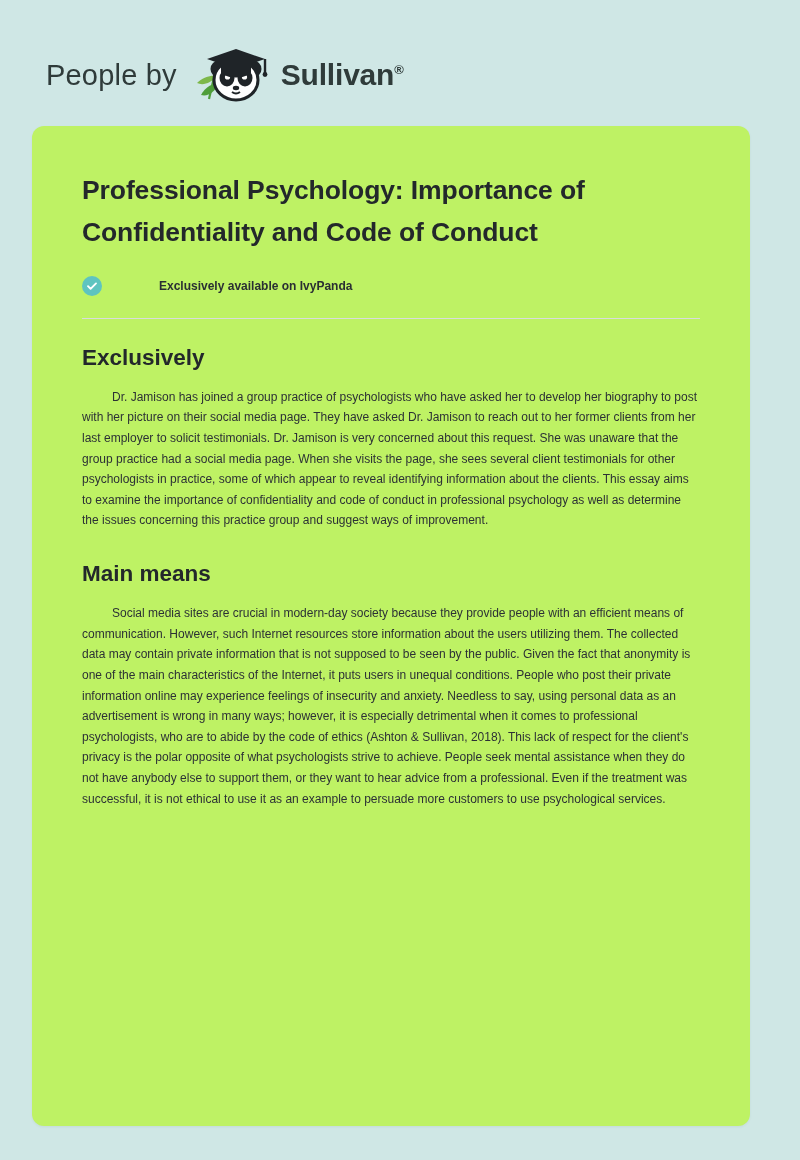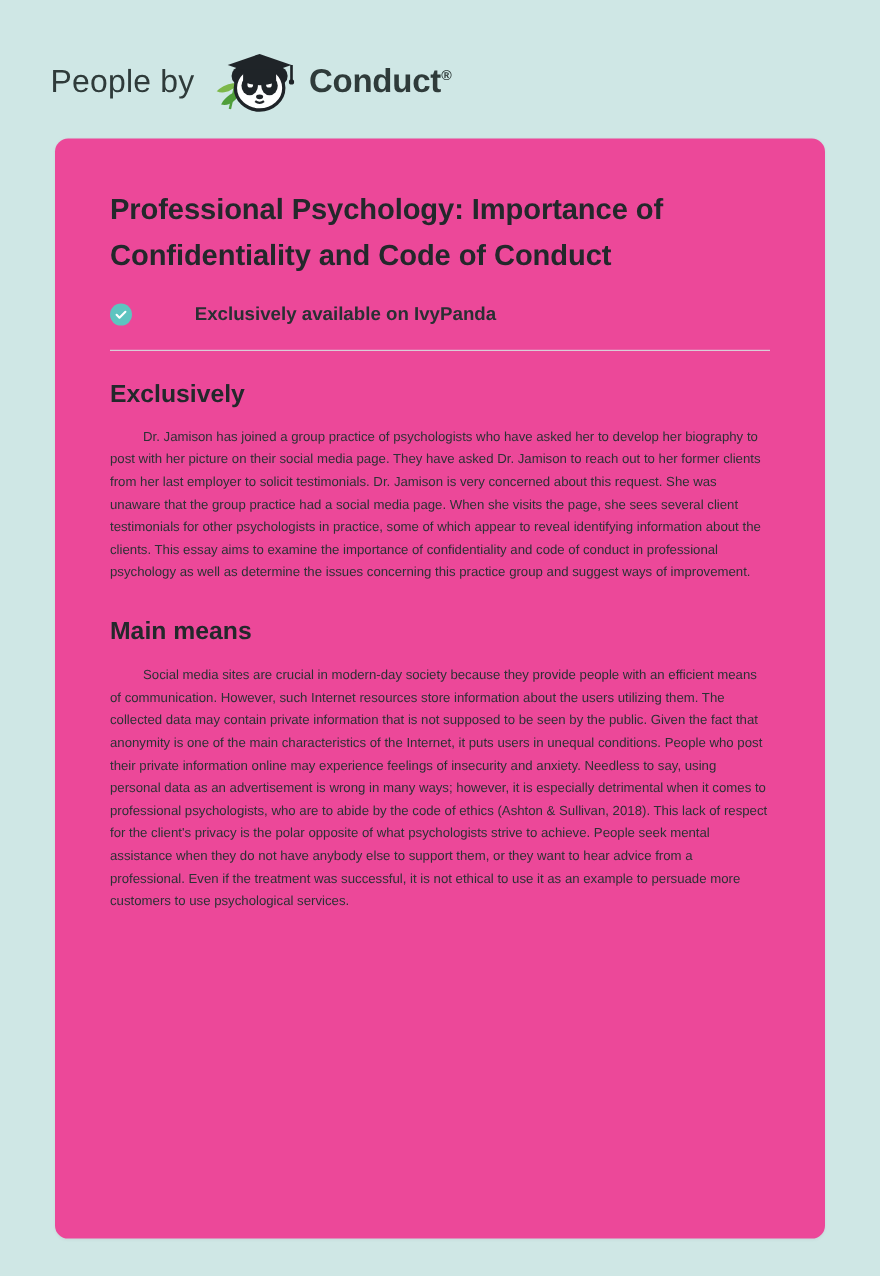--- a/index.html
+++ b/index.html
@@ -42,22 +42,22 @@
     margin-left: 4px;
     letter-spacing: -0.2px;
   }
   .brand-reg {
     font-size: 13px;
     vertical-align: super;
     font-weight: bold;
   }
 
   .card {
-    background: #ec4899;
-    margin: 14px 50px 0 50px;
+    background: #bef264;
+    margin: 14px 50px 0 32px;
     border-radius: 12px;
     padding: 44px 50px 40px 50px;
     min-height: 1000px;
     box-shadow: 0 1px 3px rgba(0,0,0,0.05);
   }
 
   h1.doc-title {
     font-size: 26.5px;
     line-height: 1.58;
     color: #23282b;
@@ -77,21 +77,21 @@
     height: 20px;
     border-radius: 50%;
     background: #5ec4c0;
     display: flex;
     align-items: center;
     justify-content: center;
     flex: 0 0 auto;
   }
   .check-badge svg { display: block; }
   .exclusive-text {
-    font-size: 17px;
+    font-size: 12px;
     font-weight: bold;
     color: #2a2f33;
     padding-left: 48px;
   }
 
   .divider {
     border: 0;
     border-top: 1px solid #d8dcde;
     margin: 0 0 26px 0;
   }
@@ -138,21 +138,21 @@
 
         <ellipse cx="45" cy="45" rx="3.2" ry="2.2" fill="#1f2428"></ellipse>
         <path d="M41 49 Q45 52 49 49" stroke="#1f2428" stroke-width="2" fill="none"></path>
 
         <path d="M45 6 L74 16 L45 26 L16 16 Z" fill="#1f2428"></path>
         <path d="M30 20 L30 31 Q45 38 60 31 L60 20 Z" fill="#1f2428"></path>
         <path d="M74 16 L74 30" stroke="#1f2428" stroke-width="2.4"></path>
         <circle cx="74" cy="31.5" r="2.4" fill="#1f2428"></circle>
       </svg>
     </span>
-    <span class="brand-name"><span>Conduct</span><span class="brand-reg">®</span></span>
+    <span class="brand-name"><span>Sullivan</span><span class="brand-reg">®</span></span>
   </a>
 </div>
 
 <div class="card">
   <h1 class="doc-title">Professional Psychology: Importance of Confidentiality and Code of Conduct</h1>
 
   <div class="exclusive-row">
     <span class="check-badge">
       <svg width="12" height="12" viewBox="0 0 12 12" xmlns="http://www.w3.org/2000/svg">
         <path d="M2 6.2 L4.6 8.8 L10 3.4" stroke="#ffffff" stroke-width="1.9" fill="none" stroke-linecap="round" stroke-linejoin="round"></path>

